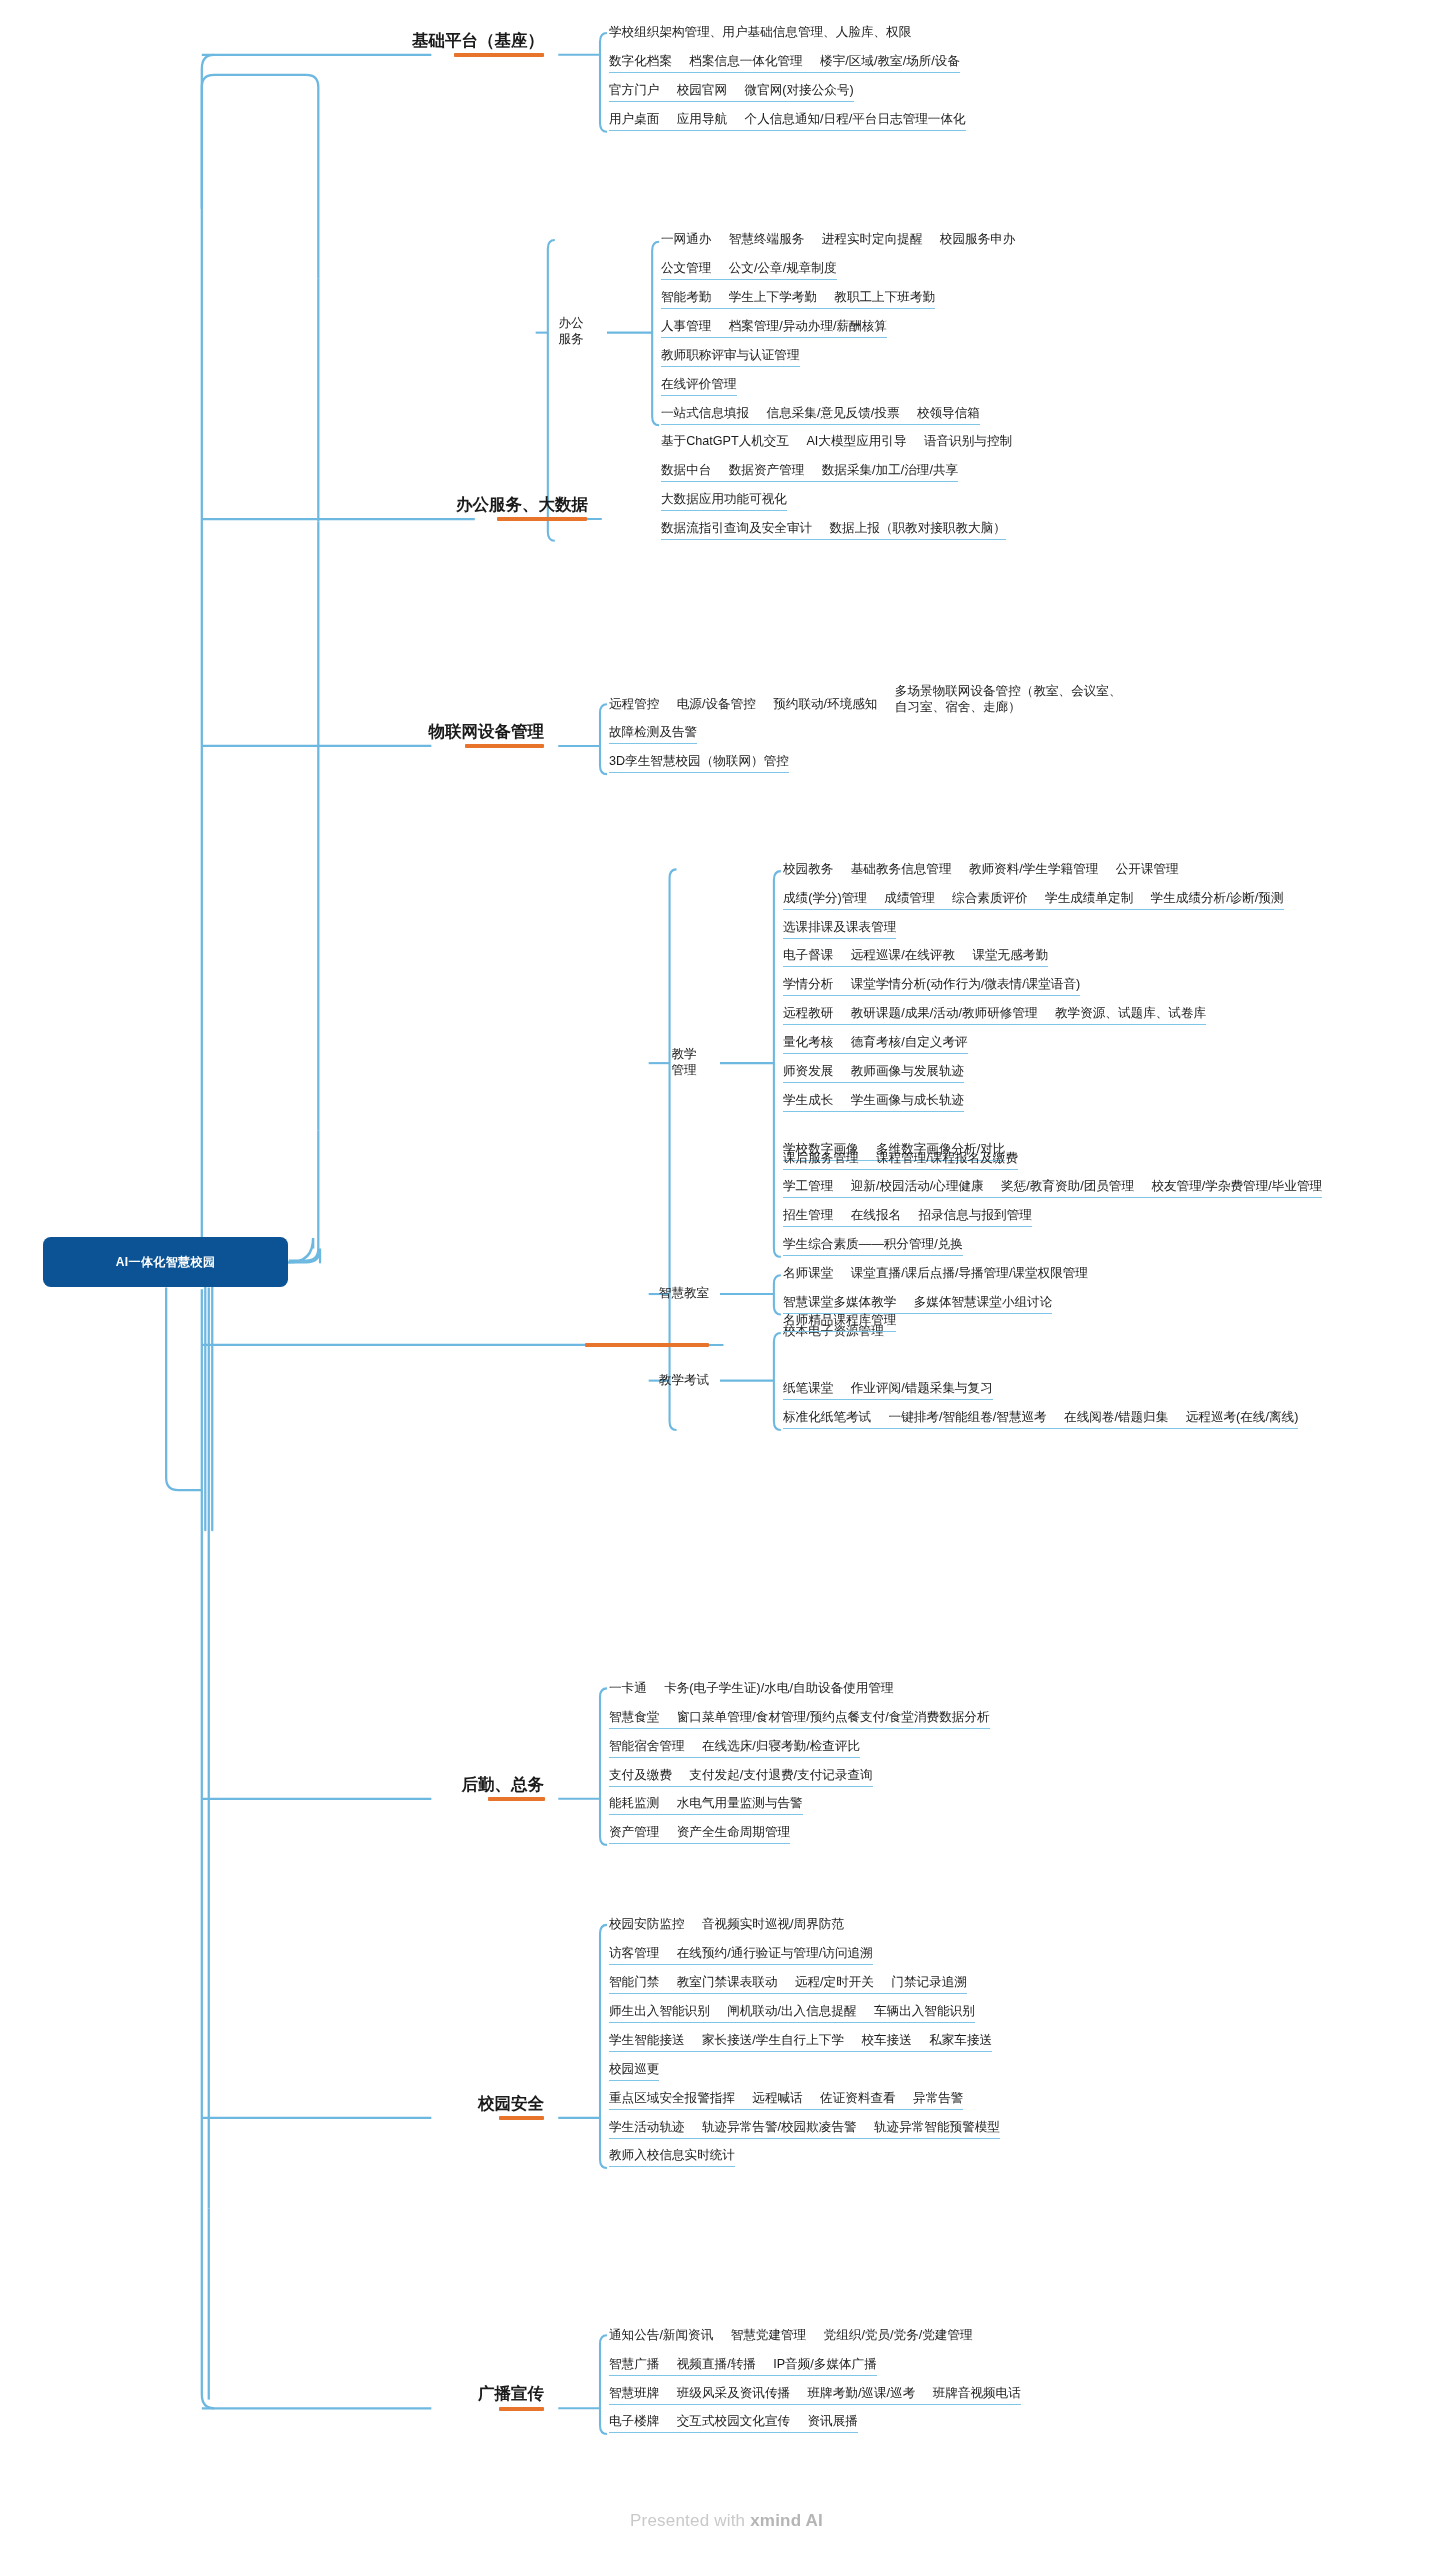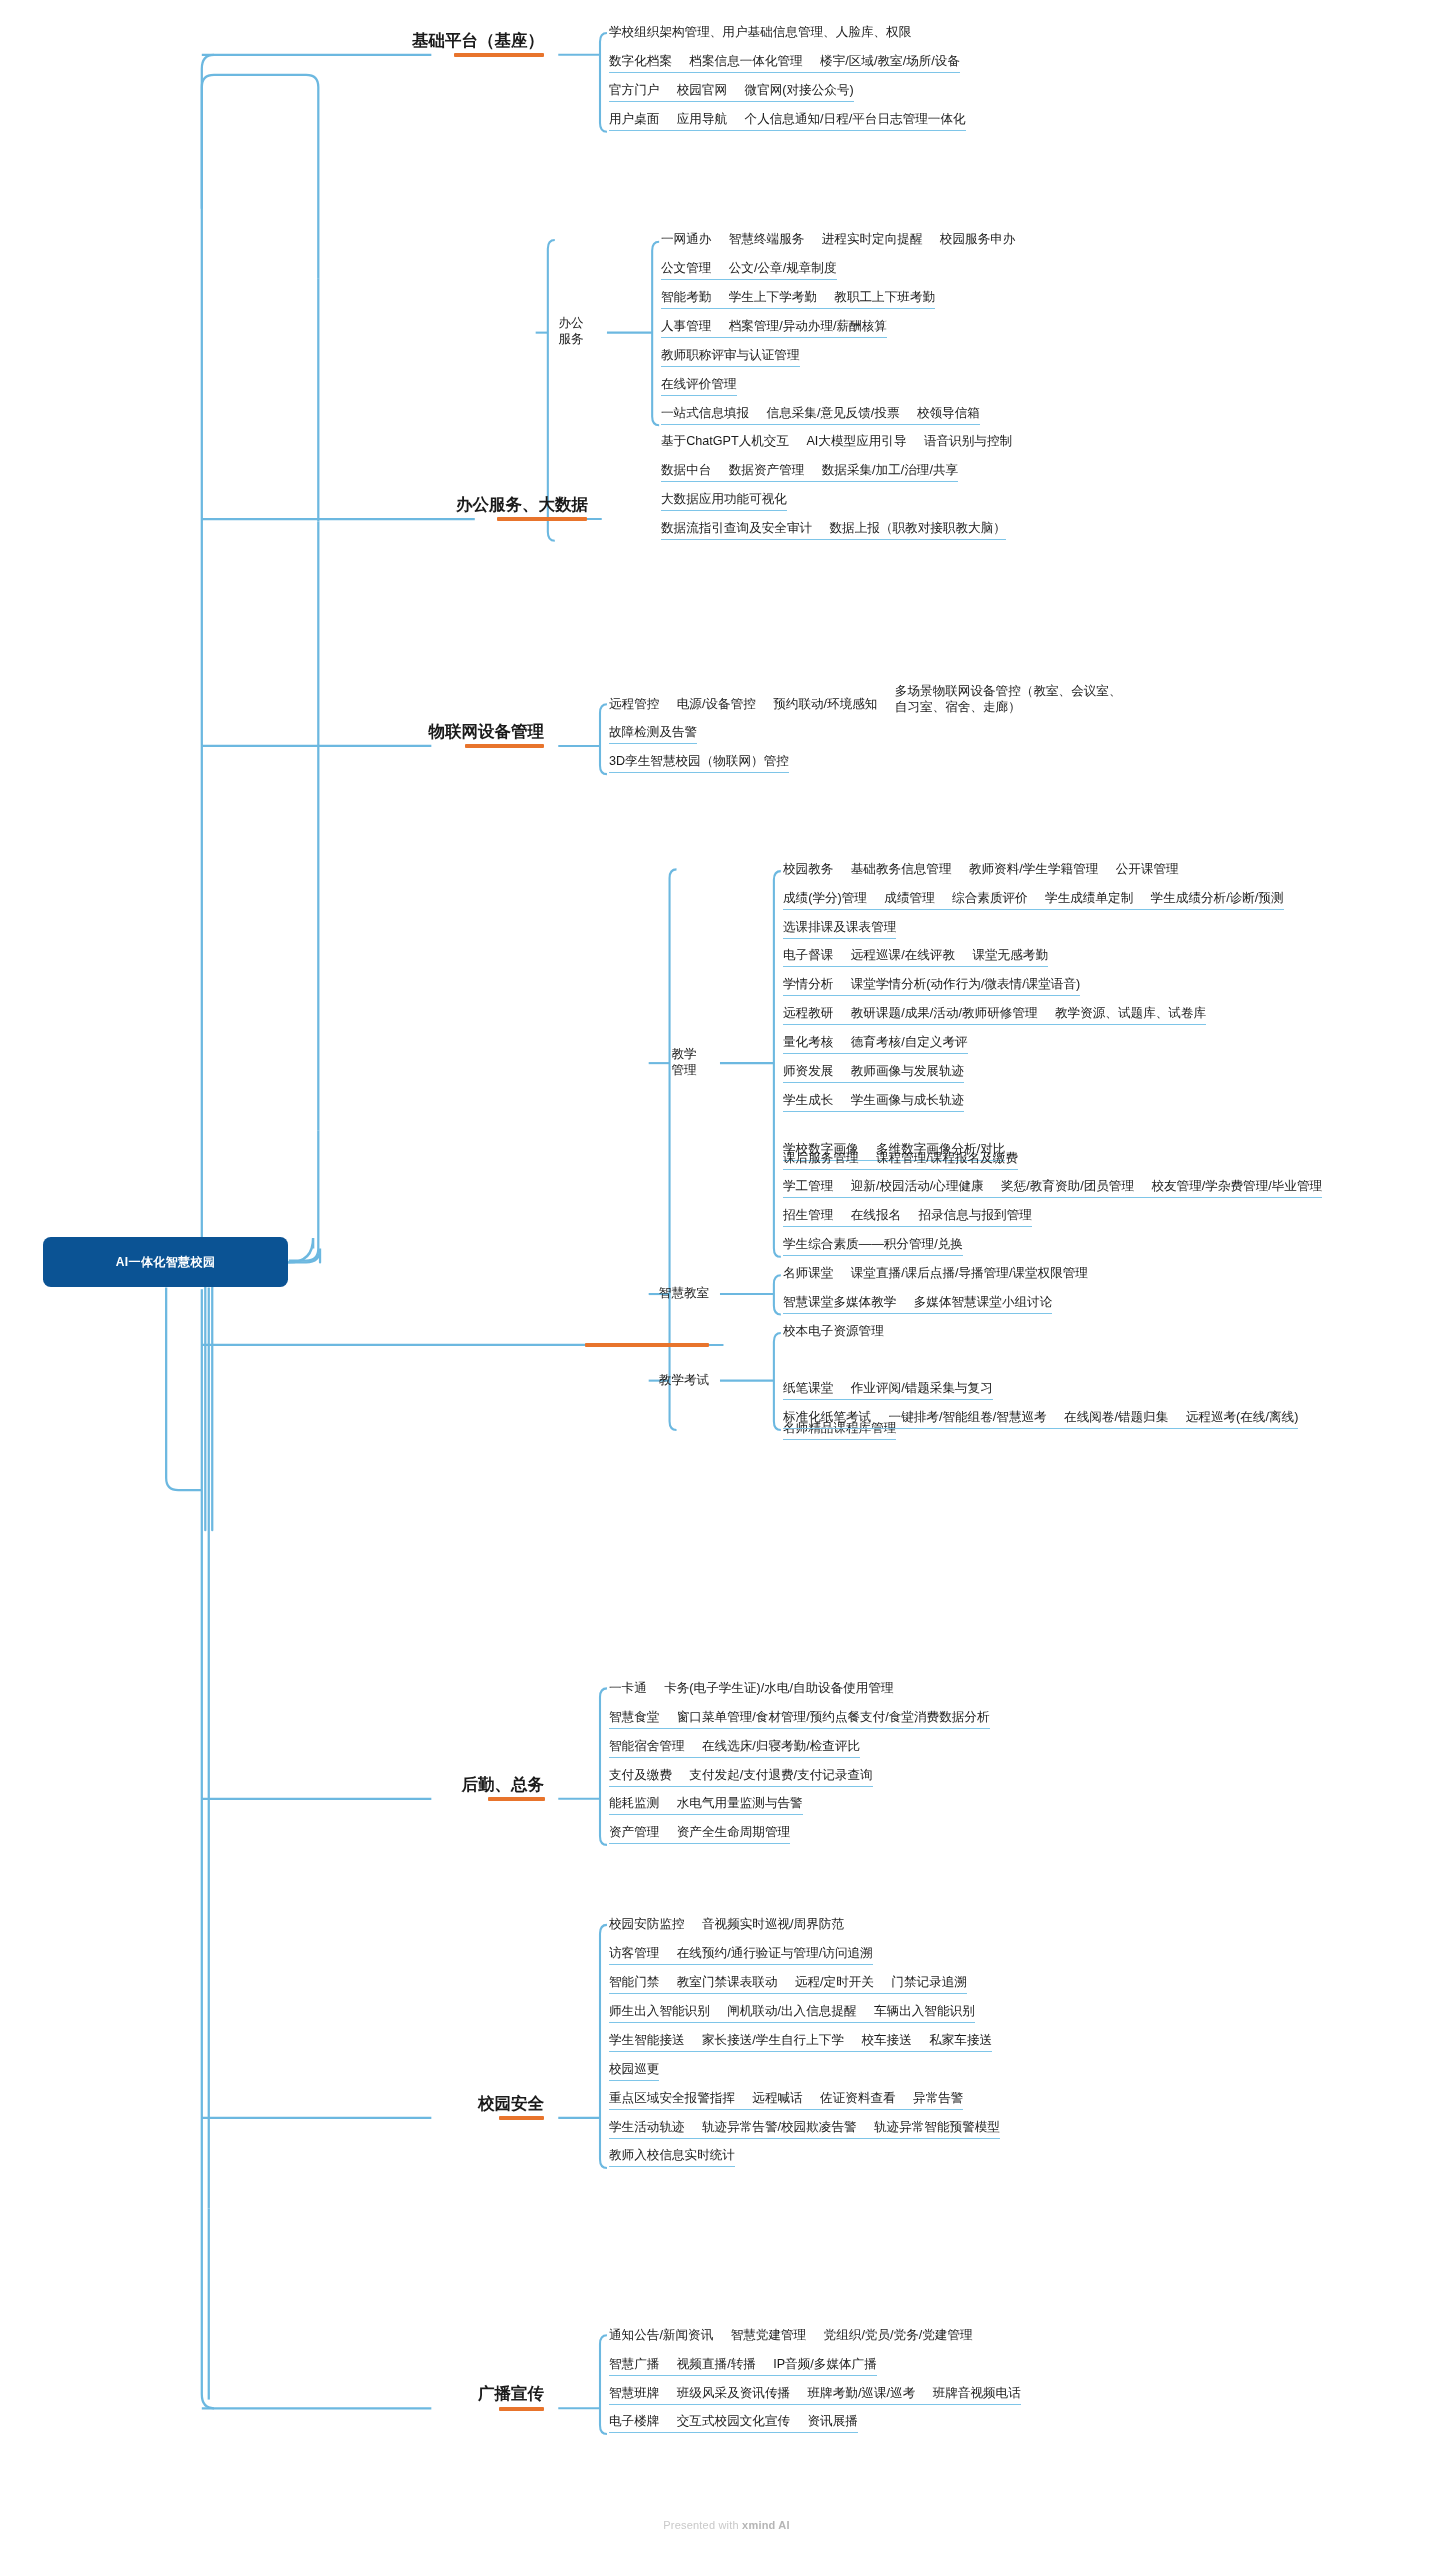--- a/index.html
+++ b/index.html
@@ -91,21 +91,21 @@
     padding: 0 0 2.6px 0;
   }
   .row .cell + .cell { margin-left: 17.4px; }
   .row.u { border-bottom: 1.2px solid #7ec5e8; }
 
   .footer {
     position: absolute;
     left: 0; right: 0;
     bottom: 19px;
     text-align: center;
-    font-size: 11px;
+    font-size: 17px;
     color: #c9c9c9;
     letter-spacing: 0.2px;
   }
   .footer b { color: #b5b5b5; }
 </style>
 </head>
 <body>
 
 <div id="canvas">
 
@@ -344,21 +344,21 @@
       <span class="cell">名师课堂</span>
       <span class="cell">课堂直播/课后点播/导播管理/课堂权限管理</span>
     </div>
     <div class="row u" style="left: 783px; top: 1294px;">
       <span class="cell">智慧课堂多媒体教学</span>
       <span class="cell">多媒体智慧课堂小组讨论</span>
     </div>
     <div class="row" style="left: 783px; top: 1323px;">
       <span class="cell">校本电子资源管理</span>
     </div>
-    <div class="row u" style="left: 783px; top: 1420px;">
+    <div class="row u" style="left: 783px; top: 1312px;">
       <span class="cell">名师精品课程库管理</span>
     </div>
     <div class="row u" style="left: 783px; top: 1380px; justify-content: flex-end;">
       <span class="cell">纸笔课堂</span>
       <span class="cell">作业评阅/错题采集与复习</span>
     </div>
     <div class="row u" style="left: 783px; top: 1409px;">
       <span class="cell">标准化纸笔考试</span>
       <span class="cell">一键排考/智能组卷/智慧巡考</span>
       <span class="cell">在线阅卷/错题归集</span>

